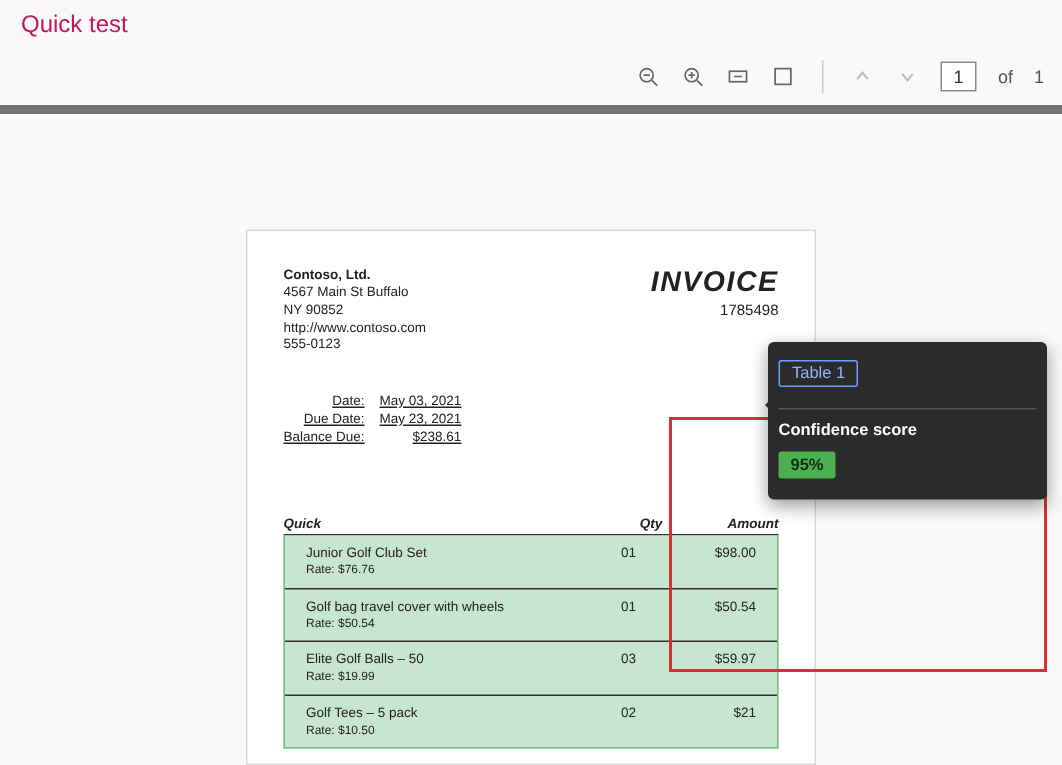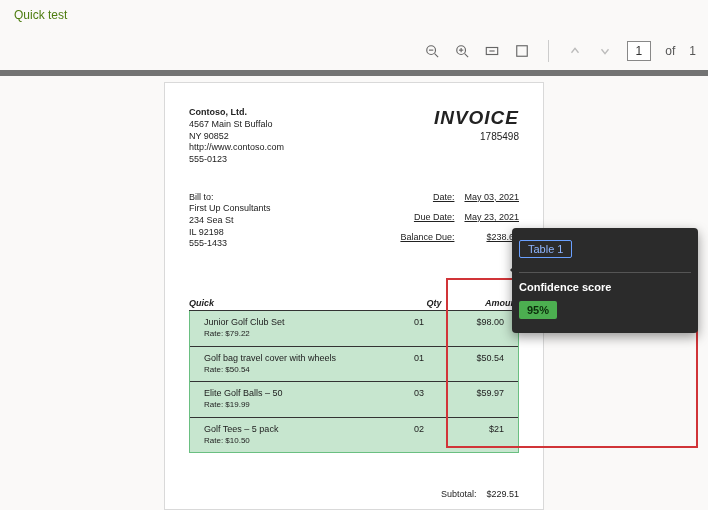--- a/index.html
+++ b/index.html
@@ -6,22 +6,22 @@
   body {
     font-family: "Segoe UI", Arial, sans-serif;
     background: #faf9f8;
     width: 708px;
     height: 510px;
     overflow: hidden;
     position: relative;
   }
   .header {
     padding: 8px 14px 12px;
-    font-size: 12px;
-    color: #4d7c0f;
+    font-size: 16px;
+    color: #be185d;
   }
   .toolbar {
     position: absolute;
     top: 40px;
     right: 12px;
     display: flex;
     align-items: center;
     gap: 14px;
     font-size: 12px;
     color: #555;
@@ -167,67 +167,55 @@
         <span>NY 90852</span><br>
         <span>http://www.contoso.com</span><br>
         <span>555-0123</span>
       </div>
       <div class="inv-title">
         <div class="big">INVOICE</div>
         <div class="num">1785498</div>
       </div>
     </div>
     <div class="billto-row">
-      <div class="billto">
-        <span>Bill to:</span><br>
-        <span>First Up Consultants</span><br>
-        <span>234 Sea St</span><br>
-        <span>IL 92198</span><br>
-        <span>555-1433</span>
-      </div>
       <div class="meta">
         <span class="lab">Date:</span>
         <span>May 03, 2021</span>
         <span class="lab">Due Date:</span>
         <span>May 23, 2021</span>
         <span class="lab">Balance Due:</span>
         <span>$238.61</span>
       </div>
     </div>
     <div class="thead">
       <div class="c-item">Quick</div>
       <div class="c-qty">Qty</div>
       <div class="c-amt">Amount</div>
     </div>
     <div class="tbody">
       <div class="trow">
-        <div class="c-item"><span>Junior Golf Club Set</span><br><span class="rate">Rate: $79.22</span></div>
+        <div class="c-item"><span>Junior Golf Club Set</span><br><span class="rate">Rate: $76.76</span></div>
         <div class="c-qty">01</div>
         <div class="c-amt">$98.00</div>
       </div>
       <div class="trow">
         <div class="c-item"><span>Golf bag travel cover with wheels</span><br><span class="rate">Rate: $50.54</span></div>
         <div class="c-qty">01</div>
         <div class="c-amt">$50.54</div>
       </div>
       <div class="trow">
         <div class="c-item"><span>Elite Golf Balls – 50</span><br><span class="rate">Rate: $19.99</span></div>
         <div class="c-qty">03</div>
         <div class="c-amt">$59.97</div>
       </div>
       <div class="trow">
         <div class="c-item"><span>Golf Tees – 5 pack</span><br><span class="rate">Rate: $10.50</span></div>
         <div class="c-qty">02</div>
         <div class="c-amt">$21</div>
       </div>
-    </div>
-    <div class="totals">
-      <span class="tl">Subtotal:</span>
-      <span class="tv">$229.51</span>
-
     </div>
   </div>
 </div>
 
 <div class="redbox"></div>
 
 <div class="tooltip">
   <span class="chip">Table 1</span>
   <hr>
   <div class="conf-label">Confidence score</div>

